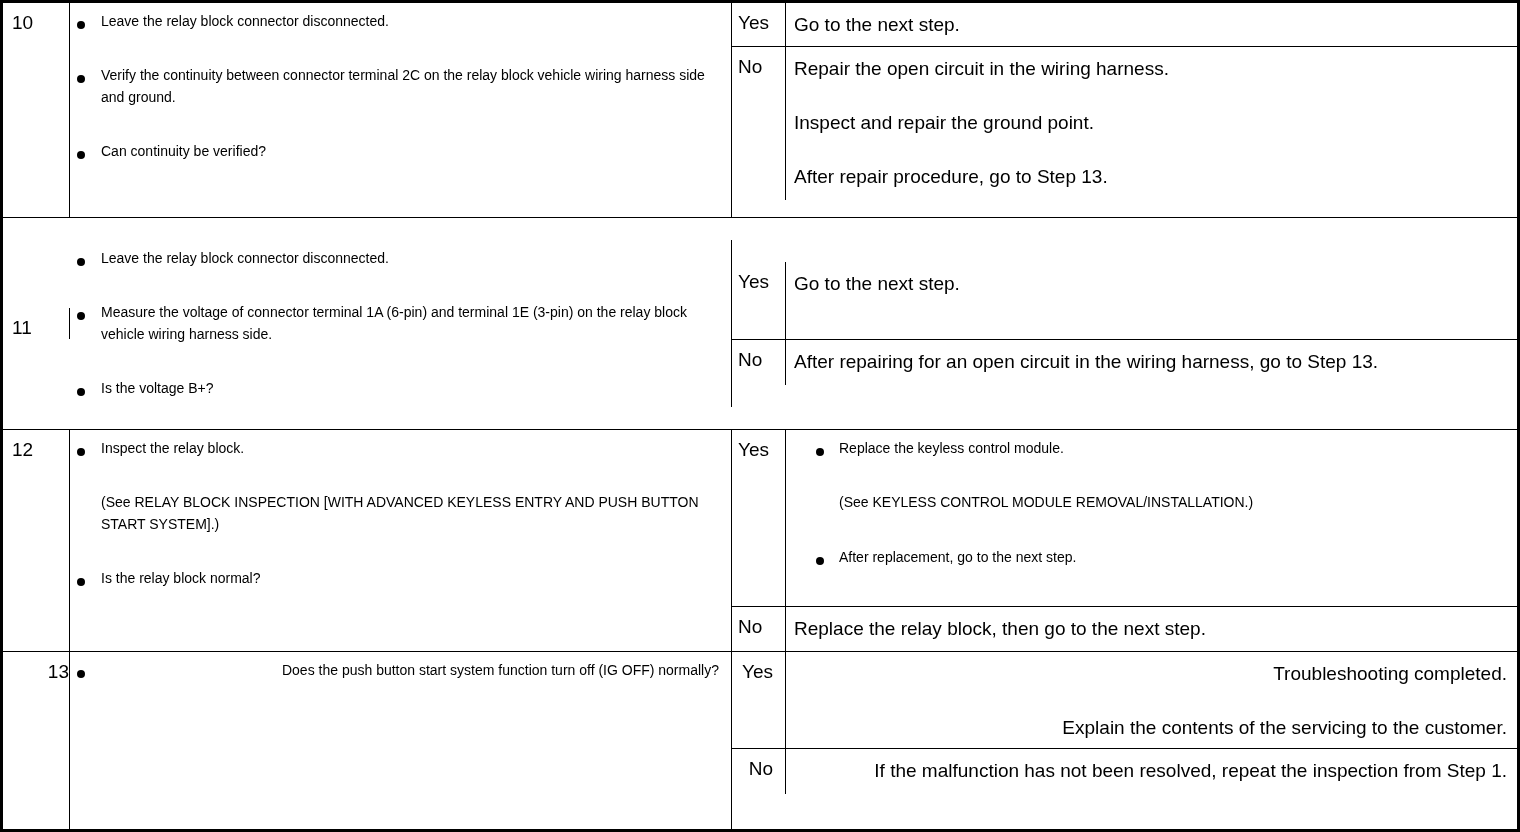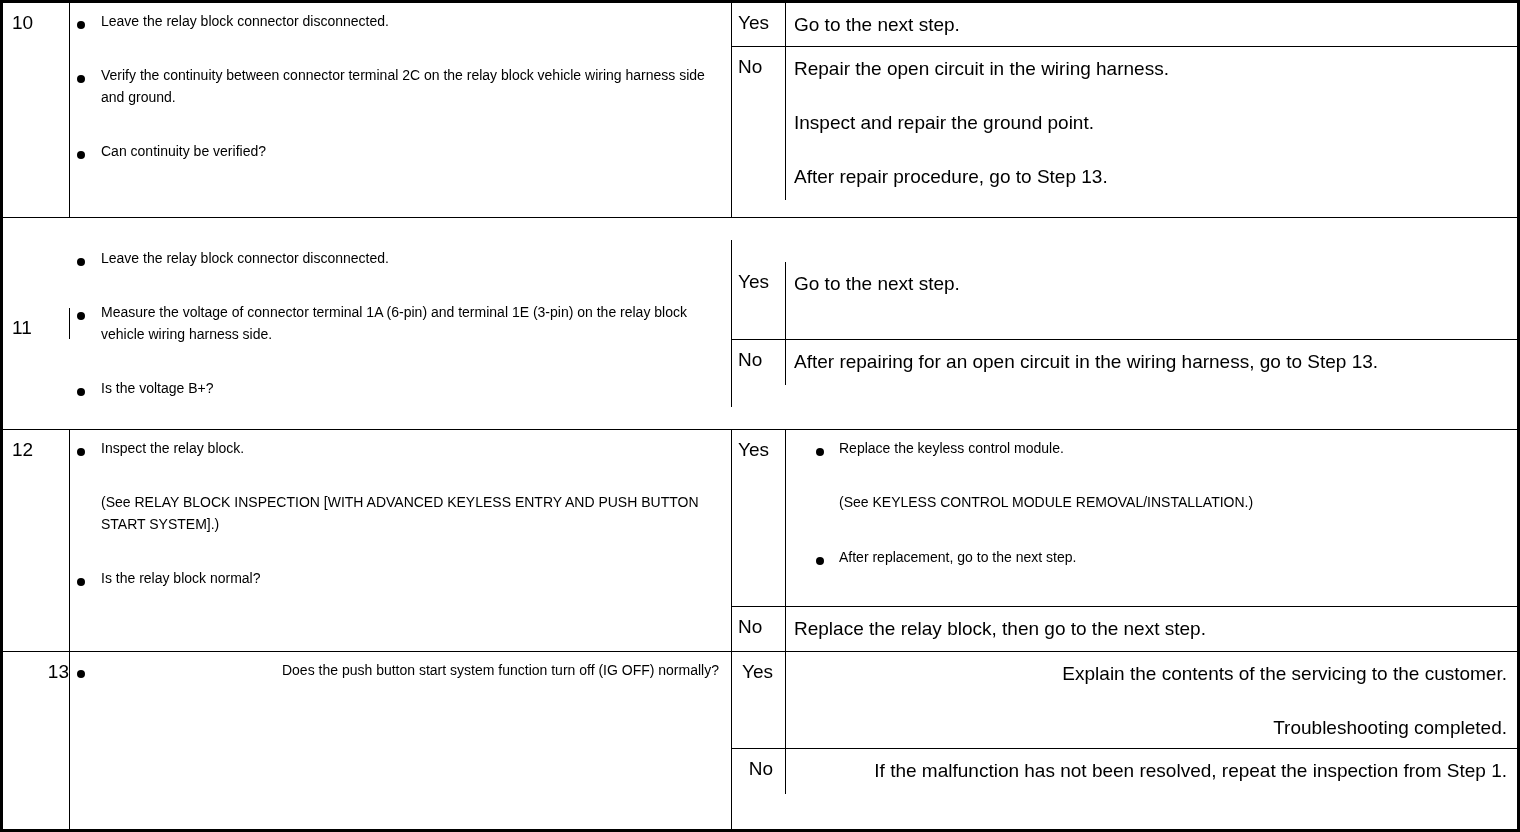--- a/index.html
+++ b/index.html
@@ -222,22 +222,22 @@
     </div>
     <div class="action-cell">
       <ul class="bullets">
         <li class="bulleted">Does the push button start system function turn off (IG OFF) normally?</li>
       </ul>
     </div>
     <div class="results-cell">
       <div class="result-row" style="height:97px;">
         <div class="answer-cell">Yes</div>
         <div class="detail-cell">
+          <p class="para">Troubleshooting completed.</p>
           <p class="para">Explain the contents of the servicing to the customer.</p>
-          <p class="para">Troubleshooting completed.</p>
         </div>
       </div>
       <div class="result-row">
         <div class="answer-cell">No</div>
         <div class="detail-cell">
           <p class="para">If the malfunction has not been resolved, repeat the inspection from Step 1.</p>
         </div>
       </div>
     </div>
   </div>

